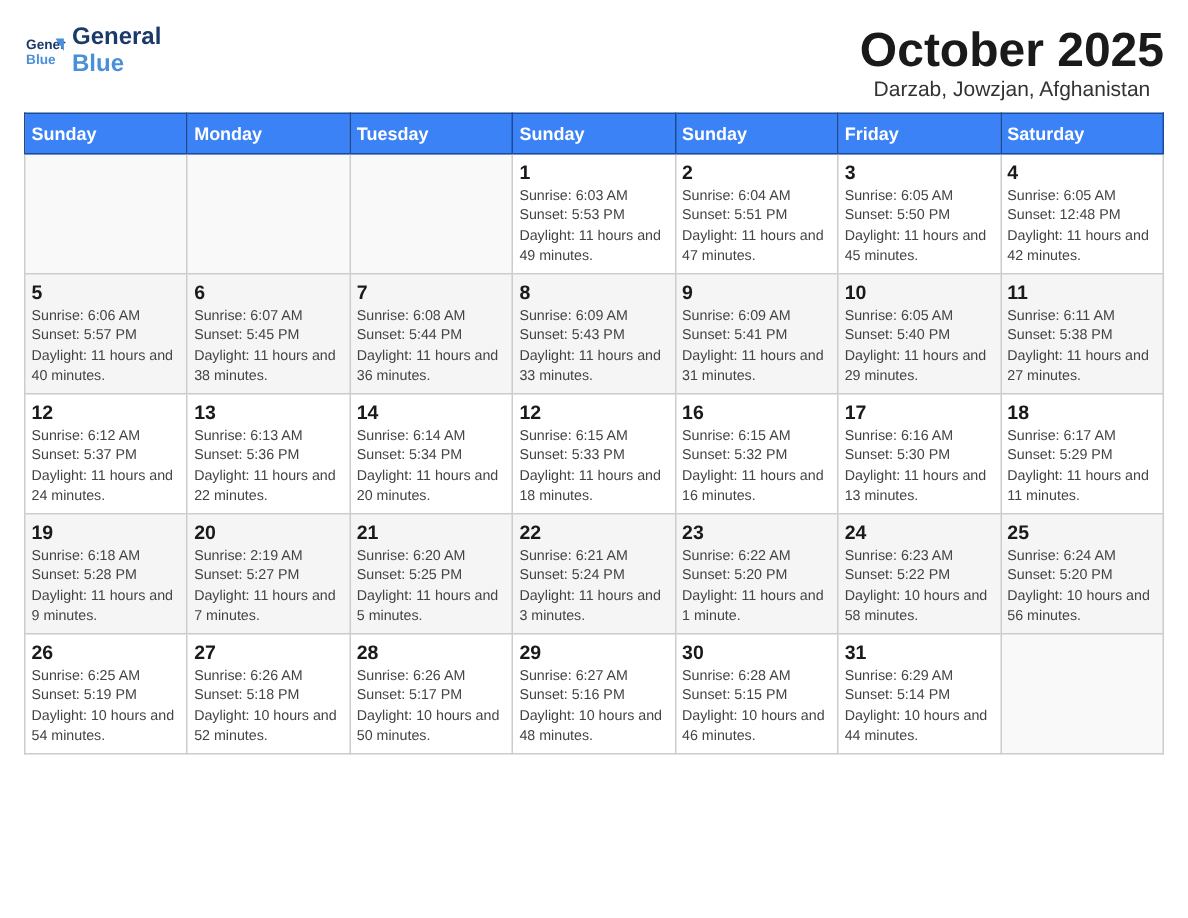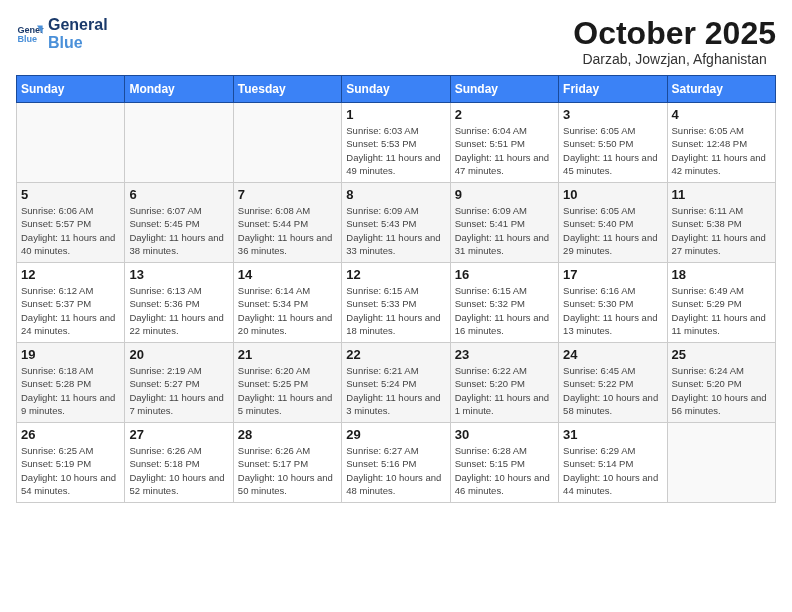--- a/index.html
+++ b/index.html
@@ -254,21 +254,21 @@
           <span class="day-num">17</span>
         <div class="day-info">
           <span>Sunrise: 6:16 AM</span><br>
           <span>Sunset: 5:30 PM</span><br>
           <span>Daylight: 11 hours and 13 minutes.</span>
         </div>
         </td>
         <td>
           <span class="day-num">18</span>
         <div class="day-info">
-          <span>Sunrise: 6:49 AM</span><br>
+          <span>Sunrise: 6:17 AM</span><br>
           <span>Sunset: 5:29 PM</span><br>
           <span>Daylight: 11 hours and 11 minutes.</span>
         </div>
         </td>
       </tr>
       <tr>
         <td>
           <span class="day-num">19</span>
         <div class="day-info">
           <span>Sunrise: 6:18 AM</span><br>
@@ -304,21 +304,21 @@
           <span class="day-num">23</span>
         <div class="day-info">
           <span>Sunrise: 6:22 AM</span><br>
           <span>Sunset: 5:20 PM</span><br>
           <span>Daylight: 11 hours and 1 minute.</span>
         </div>
         </td>
         <td>
           <span class="day-num">24</span>
         <div class="day-info">
-          <span>Sunrise: 6:45 AM</span><br>
+          <span>Sunrise: 6:23 AM</span><br>
           <span>Sunset: 5:22 PM</span><br>
           <span>Daylight: 10 hours and 58 minutes.</span>
         </div>
         </td>
         <td>
           <span class="day-num">25</span>
         <div class="day-info">
           <span>Sunrise: 6:24 AM</span><br>
           <span>Sunset: 5:20 PM</span><br>
           <span>Daylight: 10 hours and 56 minutes.</span>

